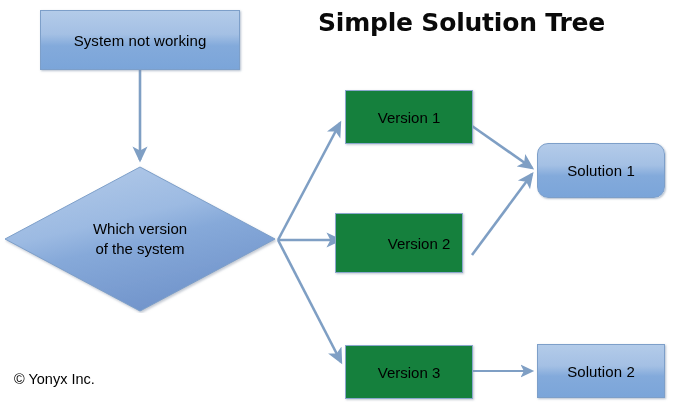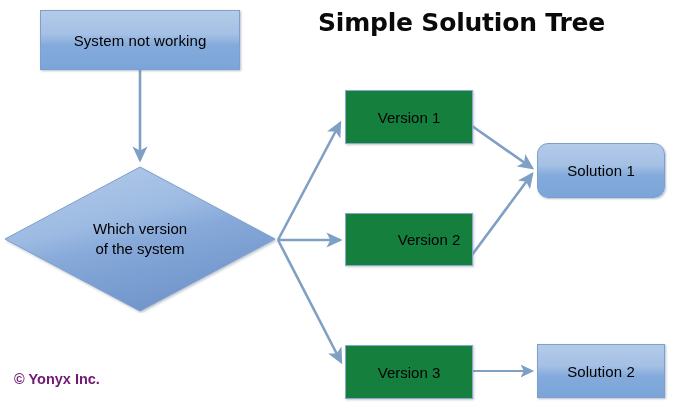--- a/index.html
+++ b/index.html
@@ -79,23 +79,23 @@
     font-weight: bold;
     font-size: 25px;
     color: #0a0a0a;
     letter-spacing: -0.2px;
     white-space: nowrap;
     z-index: 6;
   }
   #copyright {
     position: absolute;
     font-family: "Liberation Sans", sans-serif;
-    font-weight: bold;
+    font-weight: normal;
     font-size: 14.5px;
-    color: #701a75;
+    color: #000000;
     white-space: nowrap;
     z-index: 6;
   }
 </style>
 </head>
 <body>
 
 <div id="canvas">
 
   <svg id="edges" viewBox="0 0 673 402" xmlns="http://www.w3.org/2000/svg">
@@ -148,21 +148,21 @@
     <div class="diamond-label">
       <span>Which version</span>
       <span>of the system</span>
     </div>
   </div>
 
   <div class="node node-gray" style="left:345px; top:90px; width:128px; height:54px;">
     <span>Version 1</span>
   </div>
 
-  <div class="node node-gray" style="left:345px; top:213px; width:128px; height:53px;padding-left:40px;">
+  <div class="node node-gray" style="left:335px; top:213px; width:128px; height:60px;padding-left:40px;">
     <span>Version 2</span>
   </div>
 
   <div class="node node-gray" style="left:345px; top:345px; width:128px; height:54px;">
     <span>Version 3</span>
   </div>
 
   <div class="node node-blue" style="left:537px; top:143px; width:128px; height:55px;border-radius:11px;">
     <span>Solution 1</span>
   </div>

